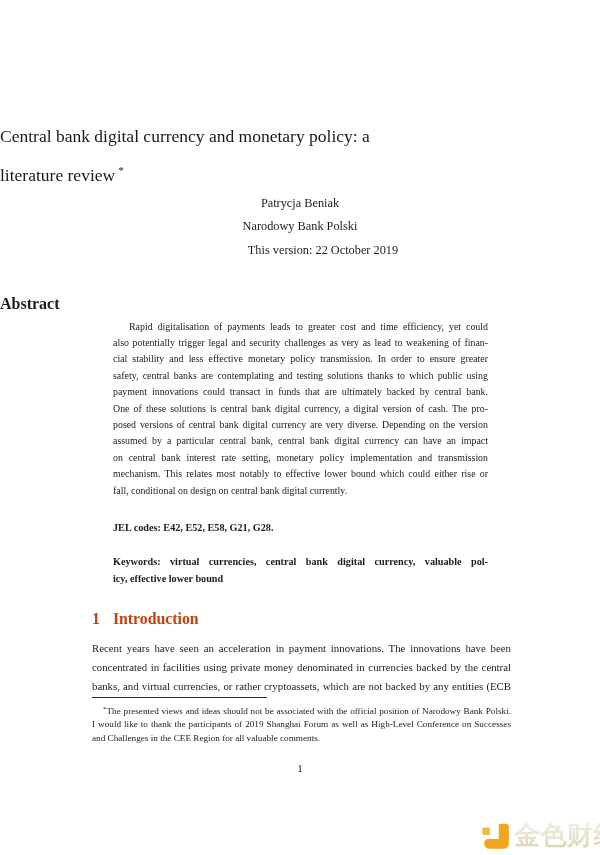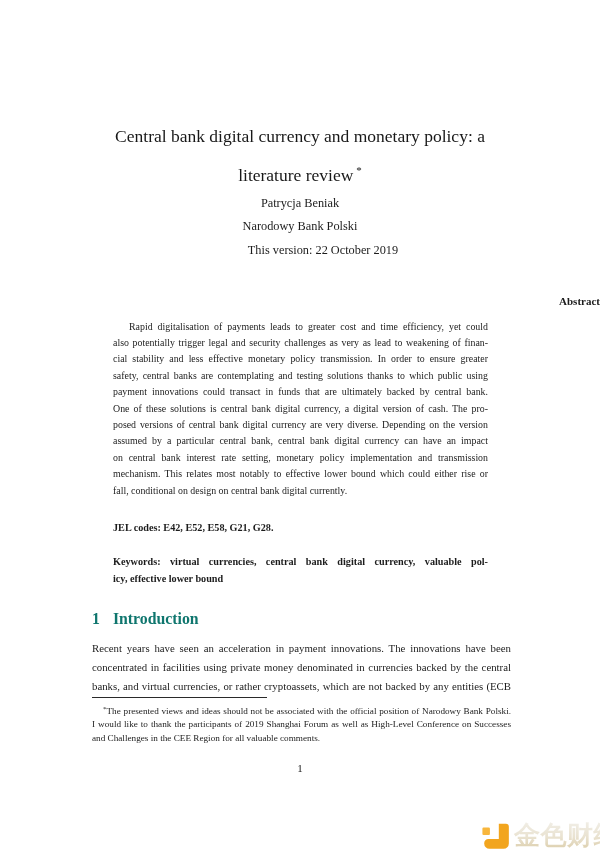--- a/index.html
+++ b/index.html
@@ -9,55 +9,55 @@
     height: 855px;
     background: #ffffff;
     overflow: hidden;
     font-family: "Liberation Serif", "DejaVu Serif", serif;
     color: #1c1c1c;
   }
   
   .title-block {
     position: absolute;
     top: 119px; left: 0; right: 0;
-    text-align: center;
+    text-align: left;
     font-size: 17.5px;
     line-height: 34px;
     color: #181818;
   }
   .title-block sup { font-size: 11px; margin-left: 3px; }
   .byline { position: absolute; left: 0; right: 0; text-align: center; font-size: 12.3px; }
   .author-name  { top: 196px; }
   .affiliation  { top: 219px; }
   .version-date { top: 243px; margin-left: 46px; }
   
   .abstract-heading {
     position: absolute; top: 295px; left: 0; right: 0;
-    text-align: right; font-weight: bold; font-size: 11px;
+    text-align: left; font-weight: bold; font-size: 16px;
   }
   .abstract-body {
     position: absolute; top: 318.5px; left: 113px; width: 375px;
     font-size: 9.9px; line-height: 16.4px;
   }
   .jl   { text-align: justify; text-align-last: justify; }
   .jend { text-align: justify; text-align-last: left; }
   .line { max-height: 17px; overflow: hidden; }
   .indent-first { text-indent: 16px; }
   .jel-line {
     position: absolute; top: 522px; left: 113px; width: 375px;
     font-weight: bold; font-size: 10.2px;
   }
   .keywords-block {
     position: absolute; top: 553px; left: 113px; width: 375px;
     font-weight: bold; font-size: 10.2px; line-height: 17.2px;
   }
   
   .section-heading {
     position: absolute; top: 610px; left: 92px;
-    font-weight: bold; font-size: 15.8px; color: #0f766e;
+    font-weight: bold; font-size: 15.8px; color: #c2410c;
   }
   .section-heading .sec-num { display: inline-block; margin-right: 13px; }
   .intro-body {
     position: absolute; top: 639px; left: 92px; width: 419px;
     font-size: 10.8px; line-height: 18.8px;
   }
   .intro-body .line { max-height: 19px; }
   
   .footnote-rule {
     position: absolute; top: 697px; left: 92px; width: 175px;

